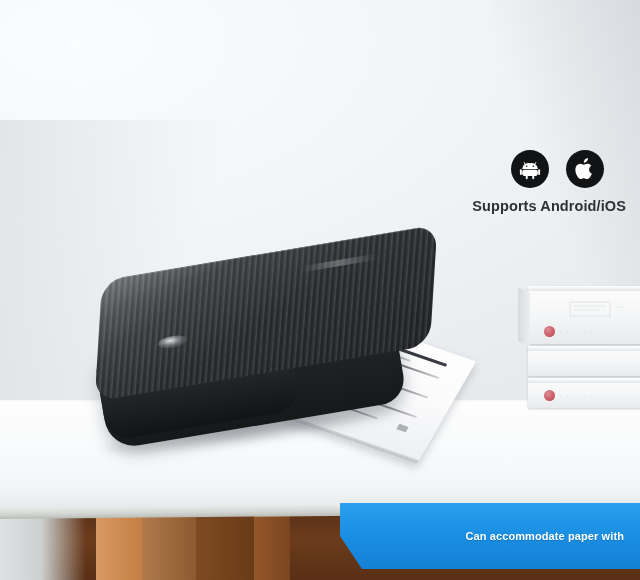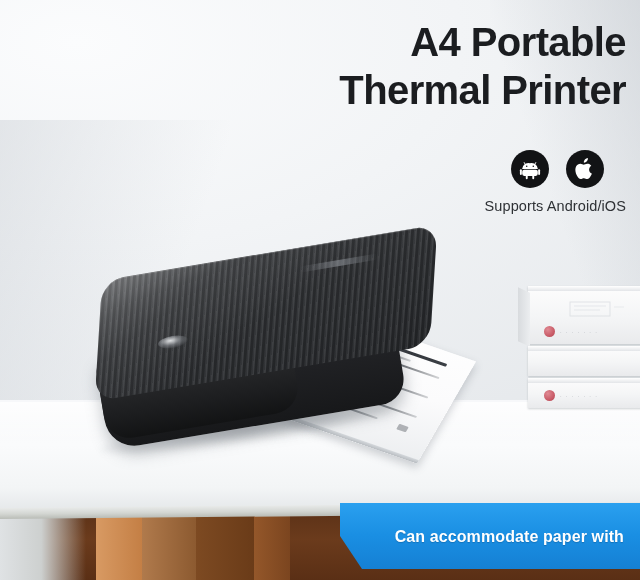--- a/index.html
+++ b/index.html
@@ -261,39 +261,39 @@
     display: flex; align-items: center; justify-content: center;
   }
   .os-badge svg { display: block; }
   .supports-text {
     position: absolute;
     right: 14px; top: 198px;
     width: 300px;
     text-align: right;
     color: #2e3135;
     font-size: 14.5px;
-    font-weight: 400;
+    font-weight: 700;
     letter-spacing: .1px;
   }
 
   
   .ribbon {
     position: absolute;
     left: 340px; top: 503px;
     width: 300px; height: 66px;
     background: linear-gradient(180deg, #2aa0ef 0%, #1a8fe3 48%, #1580d4 100%);
     clip-path: polygon(0 0, 300px 0, 300px 66px, 22px 66px, 0 33px);
     display: flex;
     align-items: center;
     justify-content: flex-end;
     box-shadow: 0 2px 6px rgba(20,90,150,.35);
   }
   .ribbon-text {
     color: #ffffff;
-    font-size: 16px;
+    font-size: 11px;
     font-weight: 700;
     line-height: 23px;
     text-align: right;
     padding-right: 16px;
     letter-spacing: .1px;
     text-shadow: 0 1px 1px rgba(10,70,120,.35);
   }
   .ribbon-text .r2 { display: block; }
 </style>
 </head>
@@ -365,24 +365,20 @@
     <div class="printer-shadow"></div>
     <div class="printer-body"></div>
     <div class="printer-front-face"></div>
     <div class="printer-top"></div>
     <div class="printer-ribs"></div>
     <div class="printer-top-sheen"></div>
     <div class="printer-seam"></div>
     <div class="printer-button"></div>
   </div>
 
-  <div class="headline">
-    <span class="l1">A4 Portable</span>
-    <span class="l2">Thermal Printer</span>
-  </div>
 
   <div class="os-row">
     <div class="os-badge">
       <svg width="22" height="22" viewBox="0 0 24 24">
         <g fill="#ffffff">
           <path d="M6.2 6.7 L5.1 4.8 a.35.35 0 0 1 .6-.35 l1.12 1.94 A8.2 8.2 0 0 1 12 5.6 a8.2 8.2 0 0 1 5.18.79 L18.3 4.45 a.35.35 0 0 1 .6.35 l-1.1 1.9 A6.6 6.6 0 0 1 20.6 12 H3.4 a6.6 6.6 0 0 1 2.8-5.3 Z"></path>
           <circle cx="8.4" cy="9.1" r=".85" fill="#121315"></circle>
           <circle cx="15.6" cy="9.1" r=".85" fill="#121315"></circle>
           <rect x="3.5" y="12.9" width="17" height="6.6" rx="2.2"></rect>
           <rect x="1" y="12.4" width="2.1" height="6.2" rx="1.05"></rect>

